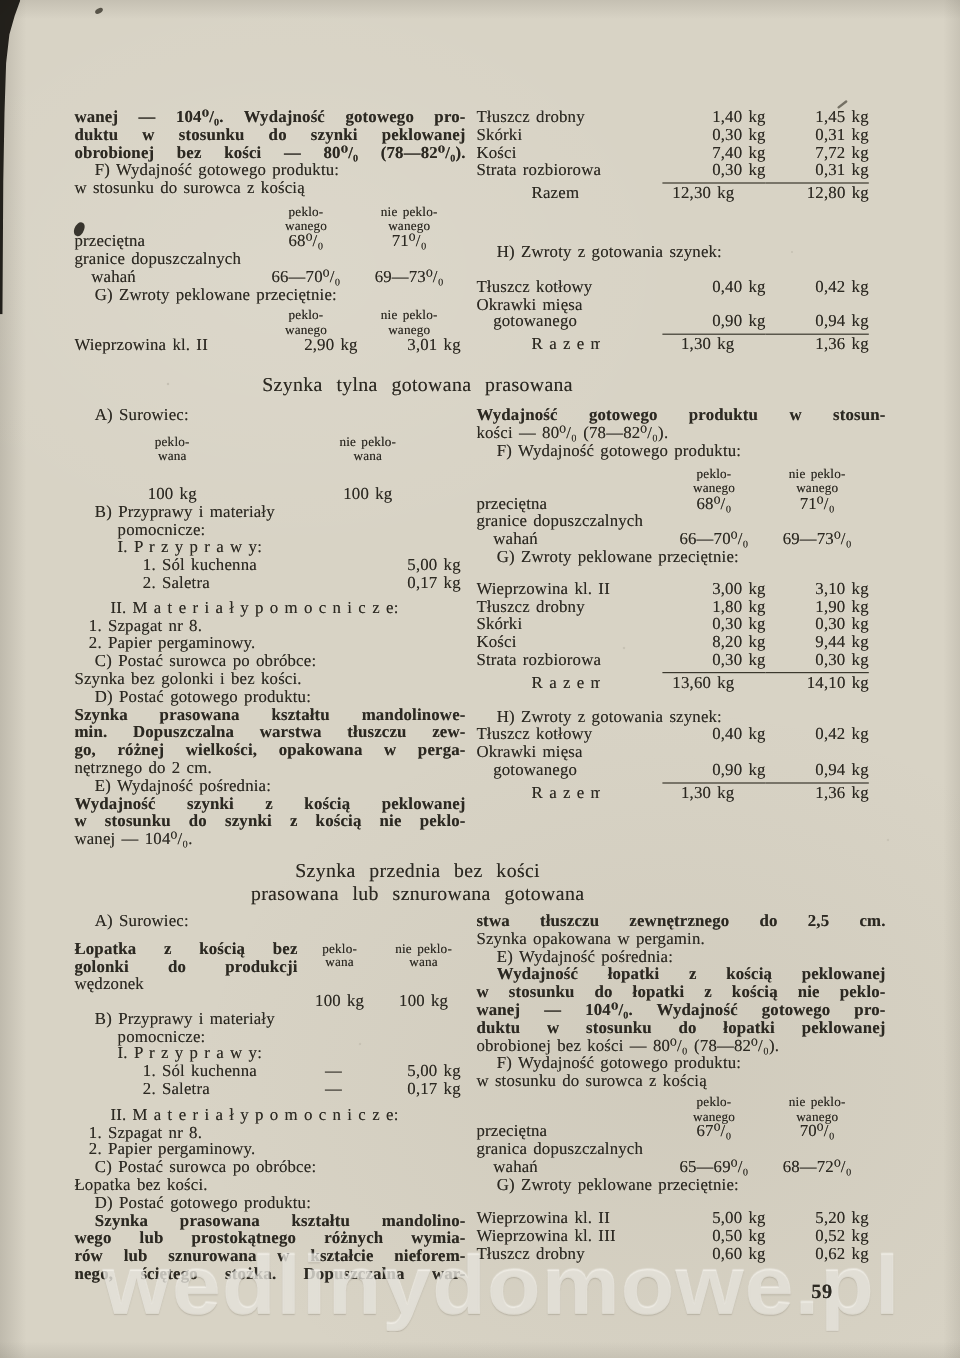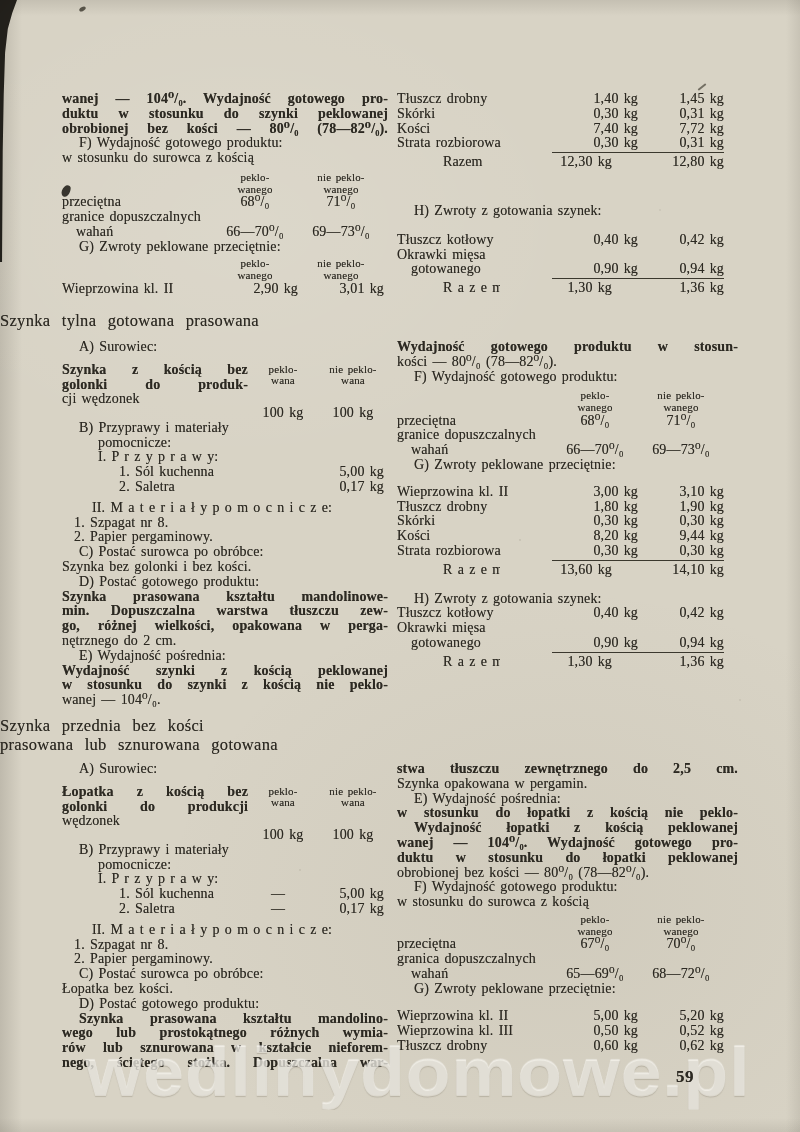--- a/index.html
+++ b/index.html
@@ -38,21 +38,21 @@
   .colR .kvrow{padding-right:14px;}
   .kvrow .lbl{flex:1 1 auto;white-space:nowrap;overflow:hidden;}
   .v{flex:0 0 86px;text-align:right;white-space:nowrap;}
   .vc{flex:0 0 86px;text-align:center;white-space:nowrap;}
   .dashc{flex:0 0 40px;text-align:center;}
   .sum .v{border-bottom:1.2px solid #3b382e;padding-bottom:1px;}
   .sm{font-size:11px;line-height:11.6px;}
   .hdr2{margin-top:6px;}
   .mt2{margin-top:2px;gap:26px;}.mt4{margin-top:4px;}.mt6{margin-top:6px;}
   .mt12{margin-top:12px;}.mt13{margin-top:13px;}.mt14{margin-top:14px;}.mt34{margin-top:34px;}
-  .h1{position:absolute;width:696px;text-align:left;font-size:16.5px;line-height:19px;word-spacing:7px;letter-spacing:.3px;}
+  .h1{position:absolute;width:696px;text-align:center;font-size:16.5px;line-height:19px;word-spacing:7px;letter-spacing:.3px;}
   .surblock{display:flex;margin-top:8px;}
   .surlbl{flex:0 0 186px;}
   .surtab{flex:1 1 auto;}
   .surhead{display:flex;text-align:center;font-size:11px;line-height:11.6px;margin-top:1px;}
   .surhead>div{flex:1 1 50%;}
   .surval{display:flex;text-align:center;margin-top:19px;}
   .surval>div{flex:1 1 50%;white-space:nowrap;}
   .pagenum{position:absolute;left:676px;top:1070px;font-size:17px;font-weight:700;letter-spacing:.5px;}
   .watermark{
     position:absolute;left:78px;top:1032px;width:680px;height:80px;line-height:80px;
@@ -174,25 +174,20 @@
       <div class="v">1,30 kg</div>
       <div class="v">1,36 kg</div>
     </div>
   </div>
 
   <div class="h1" style="top:311px;">Szynka tylna gotowana prasowana</div>
 
   <div class="col" style="left:62px;top:340px;width:326px;">
     <div class="line i1">A) Surowiec:</div>
     <div class="surblock">
-      <div class="surlbl">
-        <div class="line j">Szynka z kością bez</div>
-        <div class="line j">golonki do produk-</div>
-        <div class="line">cji wędzonek</div>
-      </div>
       <div class="surtab">
         <div class="surhead">
           <div>
             <div>peklo-</div>
             <div>wana</div>
           </div>
           <div>
             <div>nie peklo-</div>
             <div>wana</div>
           </div>
@@ -356,22 +351,22 @@
     <div class="line j i1">Szynka prasowana kształtu mandolino-</div>
     <div class="line j">wego lub prostokątnego różnych wymia-</div>
     <div class="line j">rów lub sznurowana w kształcie nieforem-</div>
     <div class="line j">nego, ściętego stożka. Dopuszczalna war-</div>
   </div>
 
   <div class="col colR" style="left:397px;top:762px;width:341px;">
     <div class="line j">stwa tłuszczu zewnętrznego do 2,5 cm.</div>
     <div class="line">Szynka opakowana w pergamin.</div>
     <div class="line i1">E) Wydajność pośrednia:</div>
+    <div class="line j i1">Wydajność łopatki z kością peklowanej</div>
     <div class="line j">w stosunku do łopatki z kością nie peklo-</div>
-    <div class="line j i1">Wydajność łopatki z kością peklowanej</div>
     <div class="line j">wanej — 104⁰/₀. Wydajność gotowego pro-</div>
     <div class="line j">duktu w stosunku do łopatki peklowanej</div>
     <div class="line">obrobionej bez kości — 80⁰/₀ (78—82⁰/₀).</div>
     <div class="line i1">F) Wydajność gotowego produktu:</div>
     <div class="line">w stosunku do surowca z kością</div>
     <div class="kvrow mt4">
       <div class="lbl"></div>
       <div class="vc sm">
         <div>peklo-</div>
         <div>wanego</div>

